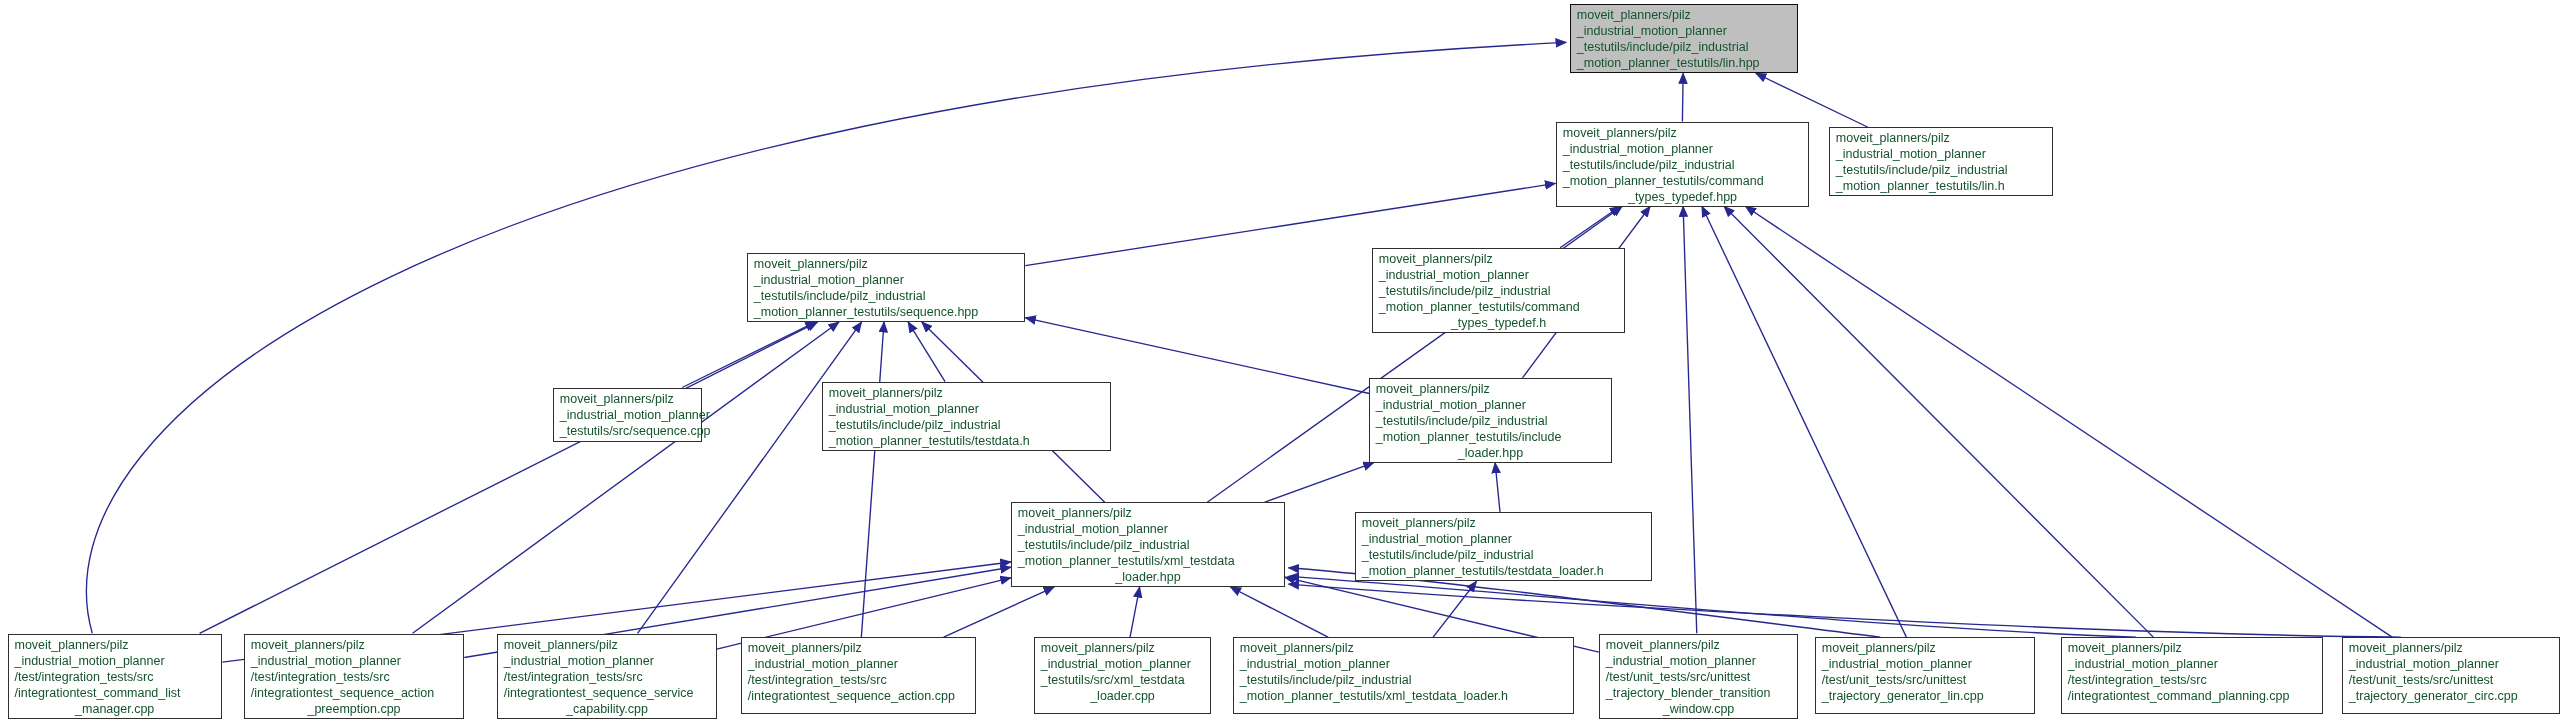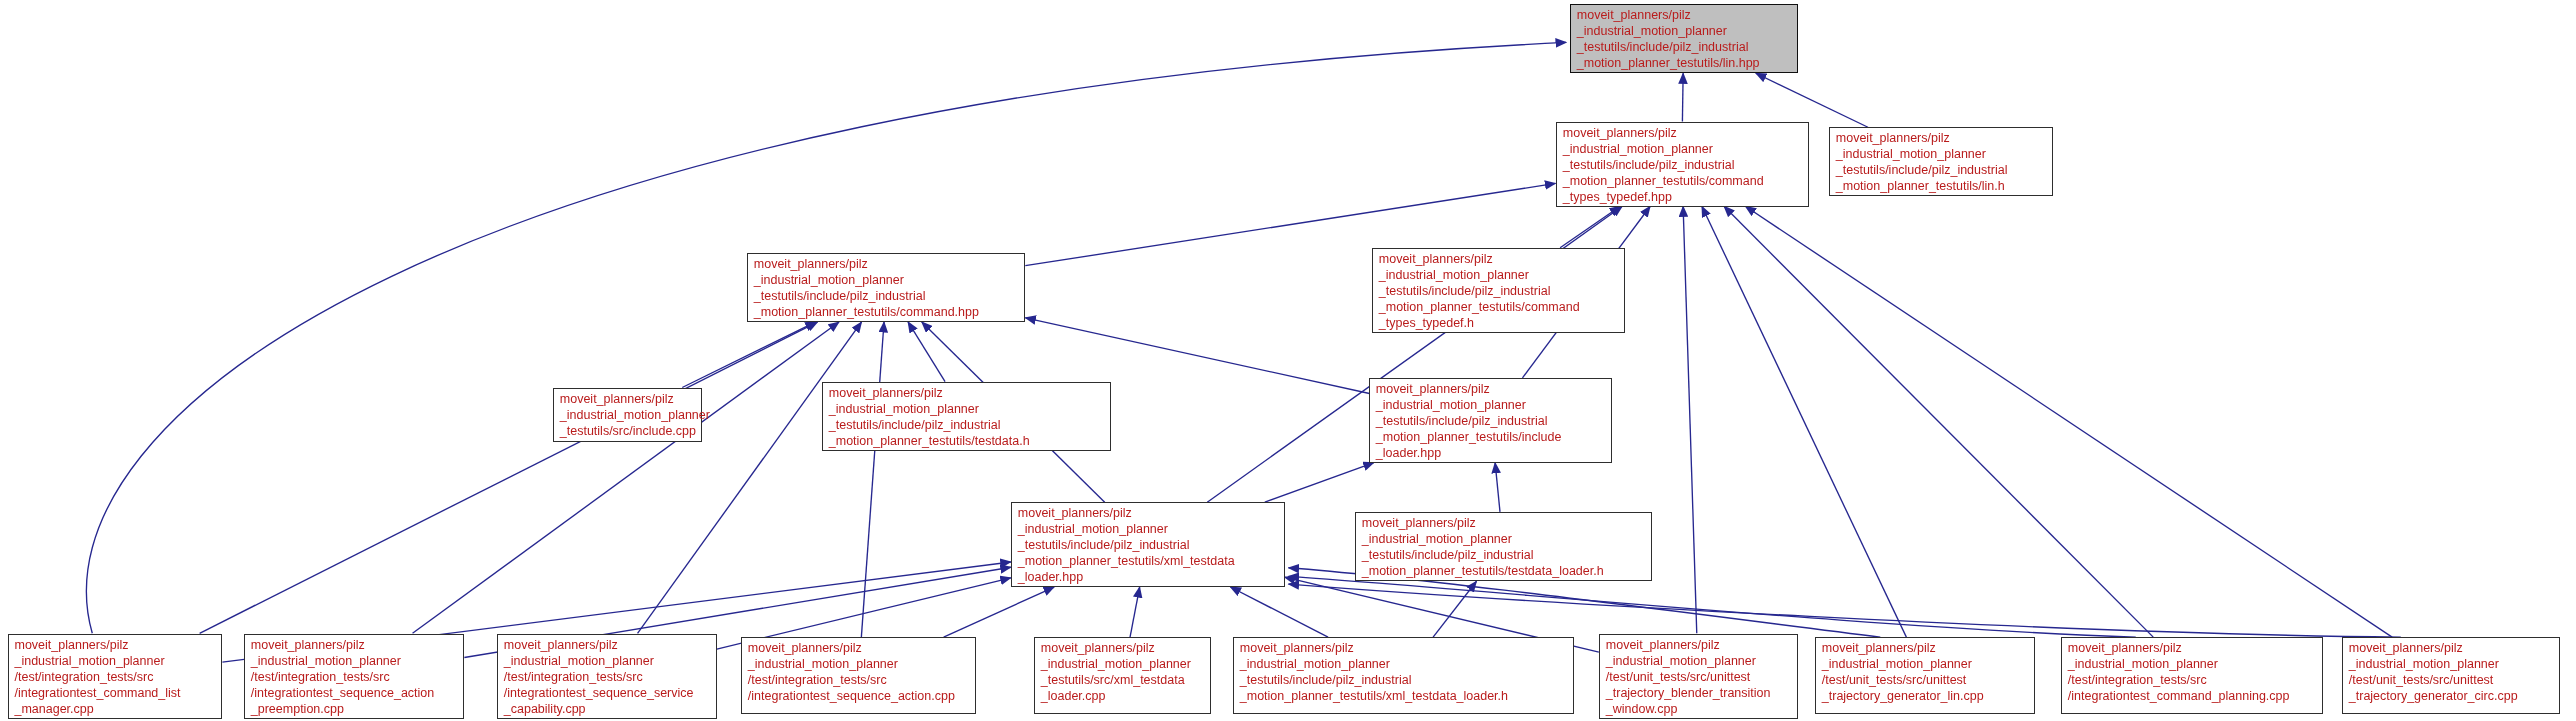--- a/index.html
+++ b/index.html
@@ -1,24 +1,24 @@
 <!DOCTYPE html>
 <html><head>
 <meta charset="utf-8">
 <style>
   html,body{margin:0;padding:0;background:#ffffff;}
   #canvas{position:relative;width:2576px;height:721px;background:#ffffff;
           font-family:"Liberation Sans","DejaVu Sans",sans-serif;overflow:hidden;}
   #edge-layer{position:absolute;left:0;top:0;width:2576px;height:721px;}
   .node{position:absolute;box-sizing:border-box;background:#ffffff;border:1px solid #2e2e2e;
-        color:#b91c1c;font-size:12.5px;line-height:16px;padding:1.9px 5.8px;cursor:pointer;
+        color:#14532d;font-size:12.5px;line-height:16px;padding:1.9px 5.8px;cursor:pointer;
         white-space:nowrap;}
   .node.highlighted{background:#bfbfbf;border:1.9px solid #101010;}
   .node .line{text-align:left;}
-  .node .line.center{text-align:left;}
+  .node .line.center{text-align:center;}
 </style>
 </head>
 <body>
 
 <div id="canvas">
   <svg id="edge-layer" viewBox="0 0 2671 748" width="2576" height="721" xmlns="http://www.w3.org/2000/svg">
     <defs>
       <marker id="arrow" markerUnits="userSpaceOnUse" markerWidth="12" markerHeight="10" refX="11" refY="5" orient="auto">
         <path d="M0,0 L12,5 L0,10 z" fill="#26278f"></path>
       </marker>
@@ -75,33 +75,33 @@
       <div class="node" style="left: 1829px; top: 127px; width: 224px; height: 69px; border-color: rgb(46, 46, 46);">
         <div class="line">moveit_planners/pilz</div>
         <div class="line">_industrial_motion_planner</div>
         <div class="line">_testutils/include/pilz_industrial</div>
         <div class="line">_motion_planner_testutils/lin.h</div>
       </div>
       <div class="node" style="left: 747px; top: 253px; width: 278px; height: 69px; border-color: rgb(46, 46, 46);">
         <div class="line">moveit_planners/pilz</div>
         <div class="line">_industrial_motion_planner</div>
         <div class="line">_testutils/include/pilz_industrial</div>
-        <div class="line">_motion_planner_testutils/command.hpp</div>
+        <div class="line">_motion_planner_testutils/sequence.hpp</div>
       </div>
       <div class="node" style="left: 1372px; top: 248px; width: 253px; height: 85px; border-color: rgb(46, 46, 46);">
         <div class="line">moveit_planners/pilz</div>
         <div class="line">_industrial_motion_planner</div>
         <div class="line">_testutils/include/pilz_industrial</div>
         <div class="line">_motion_planner_testutils/command</div>
         <div class="line center">_types_typedef.h</div>
       </div>
       <div class="node" style="left: 553px; top: 388px; width: 149px; height: 54px; border-color: rgb(46, 46, 46);">
         <div class="line">moveit_planners/pilz</div>
         <div class="line">_industrial_motion_planner</div>
-        <div class="line">_testutils/src/include.cpp</div>
+        <div class="line">_testutils/src/sequence.cpp</div>
       </div>
       <div class="node" style="left: 822px; top: 382px; width: 289px; height: 69px; border-color: rgb(46, 46, 46);">
         <div class="line">moveit_planners/pilz</div>
         <div class="line">_industrial_motion_planner</div>
         <div class="line">_testutils/include/pilz_industrial</div>
         <div class="line">_motion_planner_testutils/testdata.h</div>
       </div>
       <div class="node" style="left: 1369px; top: 378px; width: 243px; height: 85px; border-color: rgb(46, 46, 46);">
         <div class="line">moveit_planners/pilz</div>
         <div class="line">_industrial_motion_planner</div>

